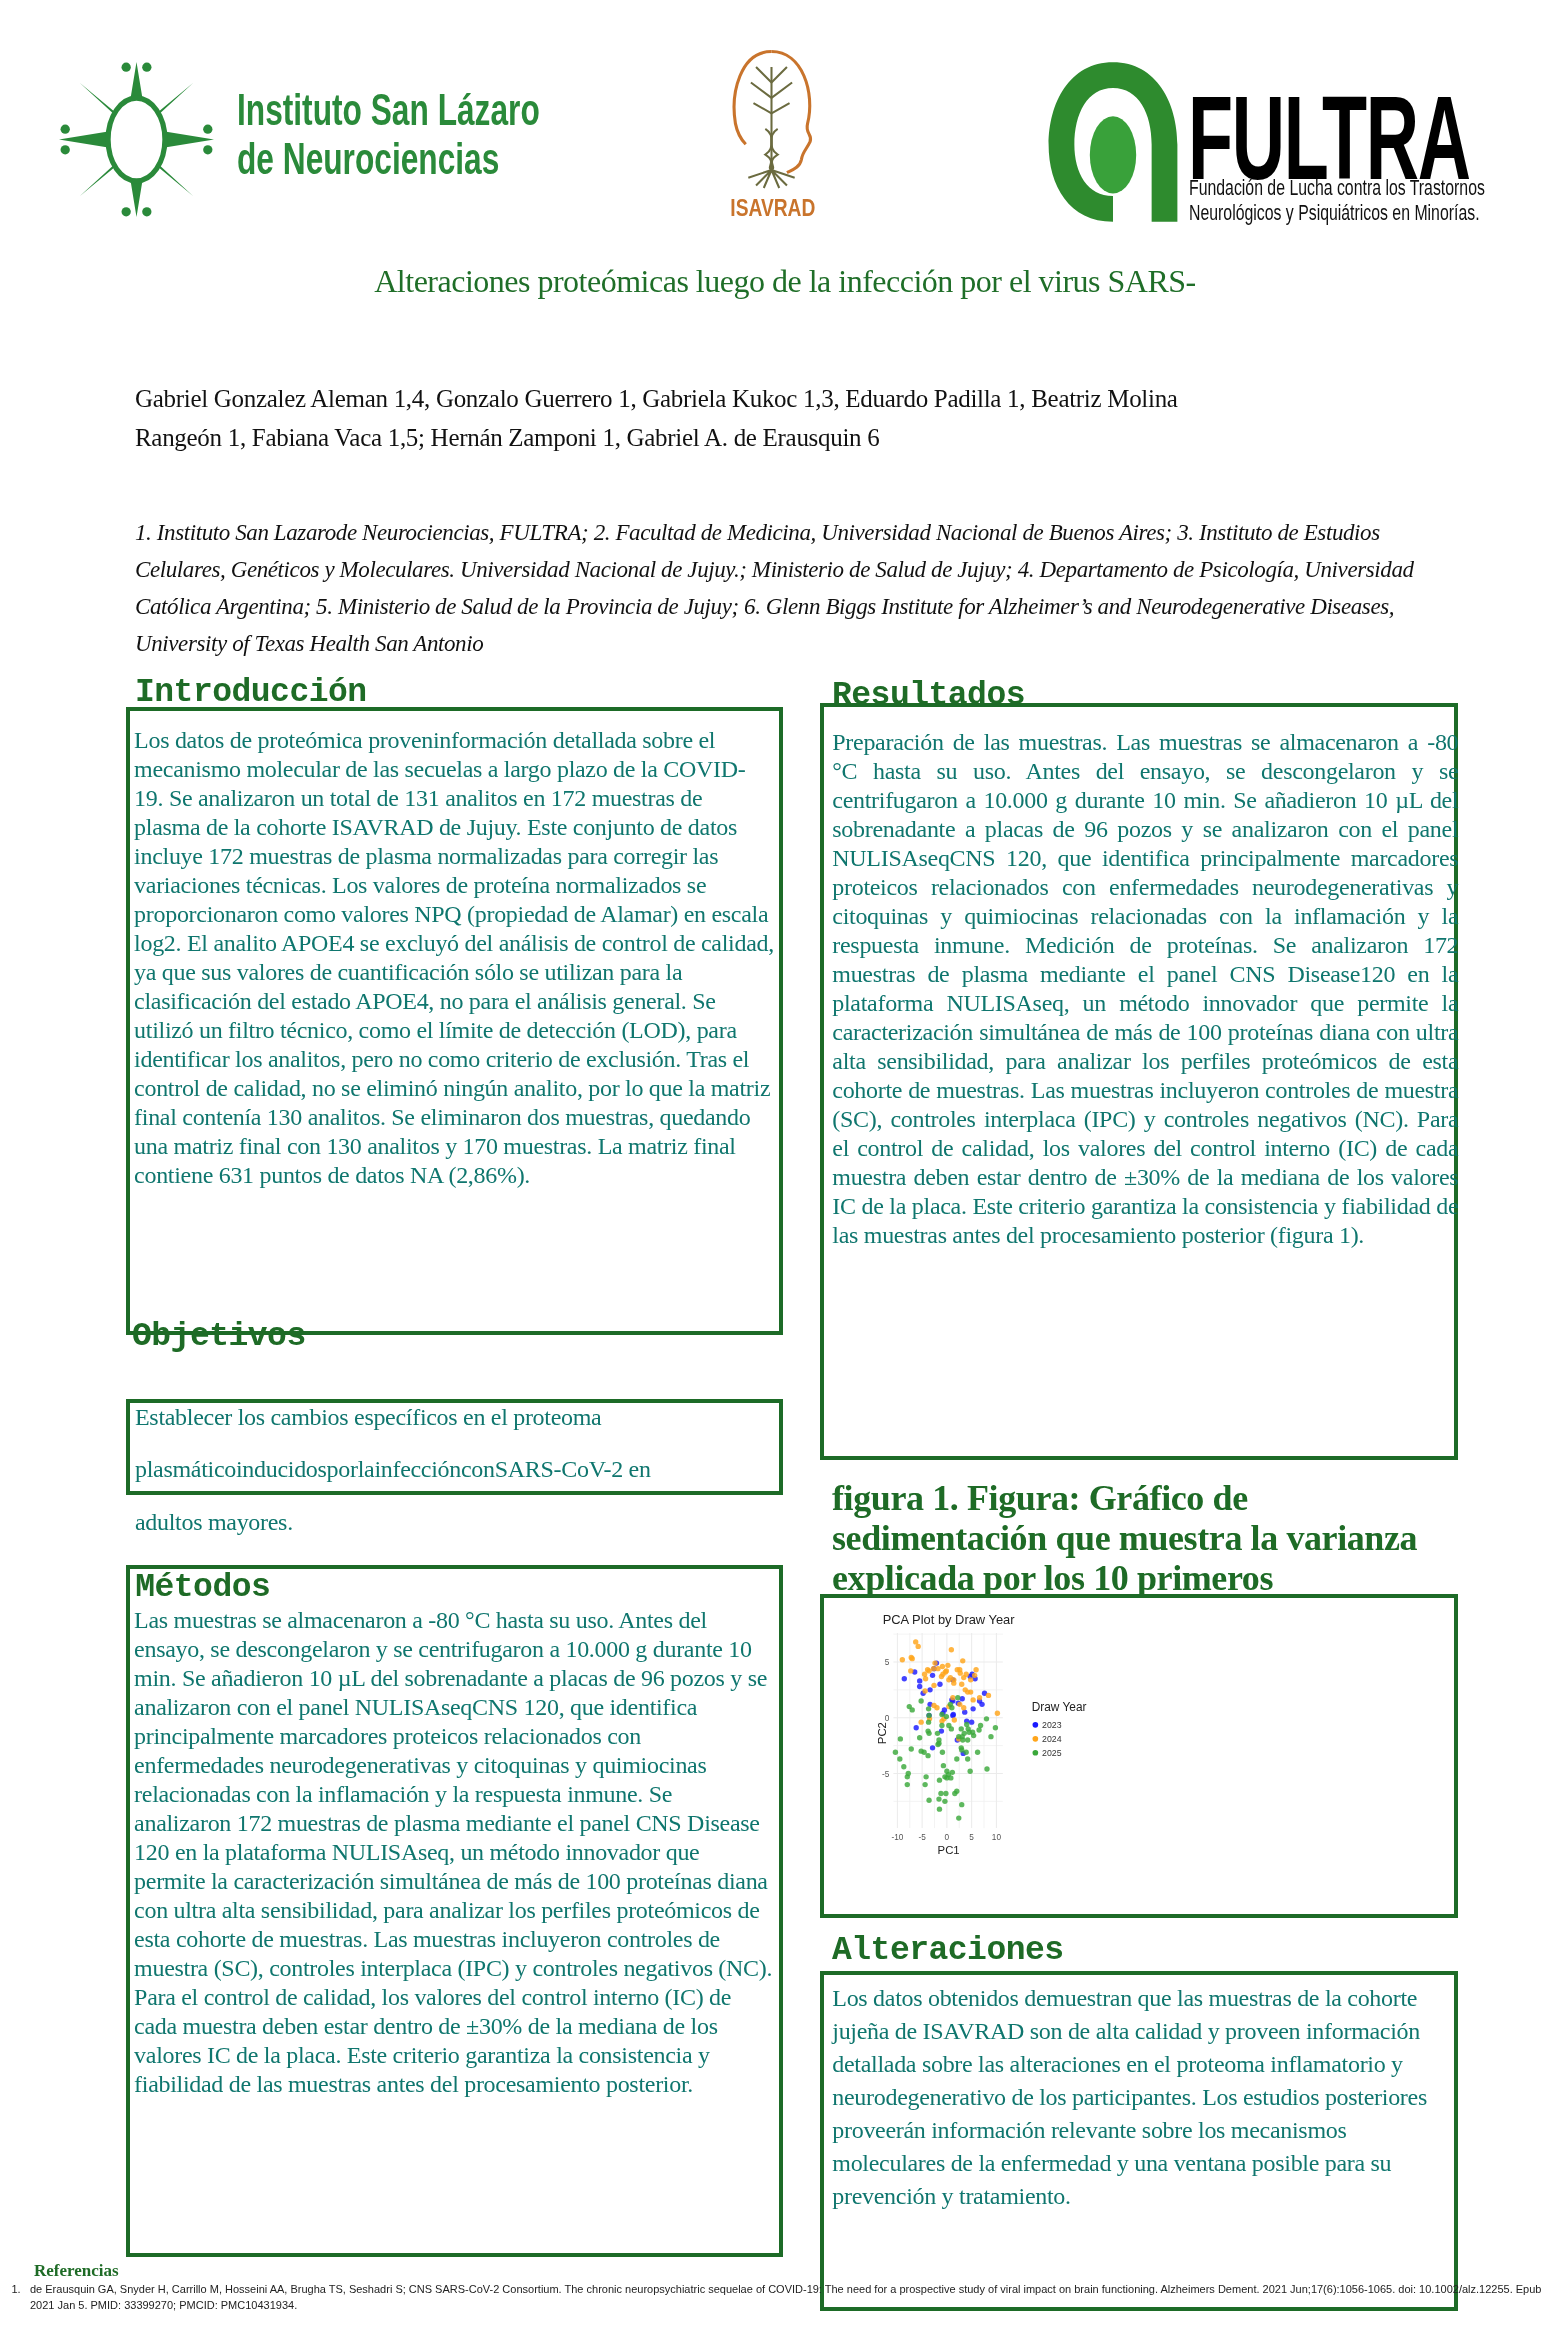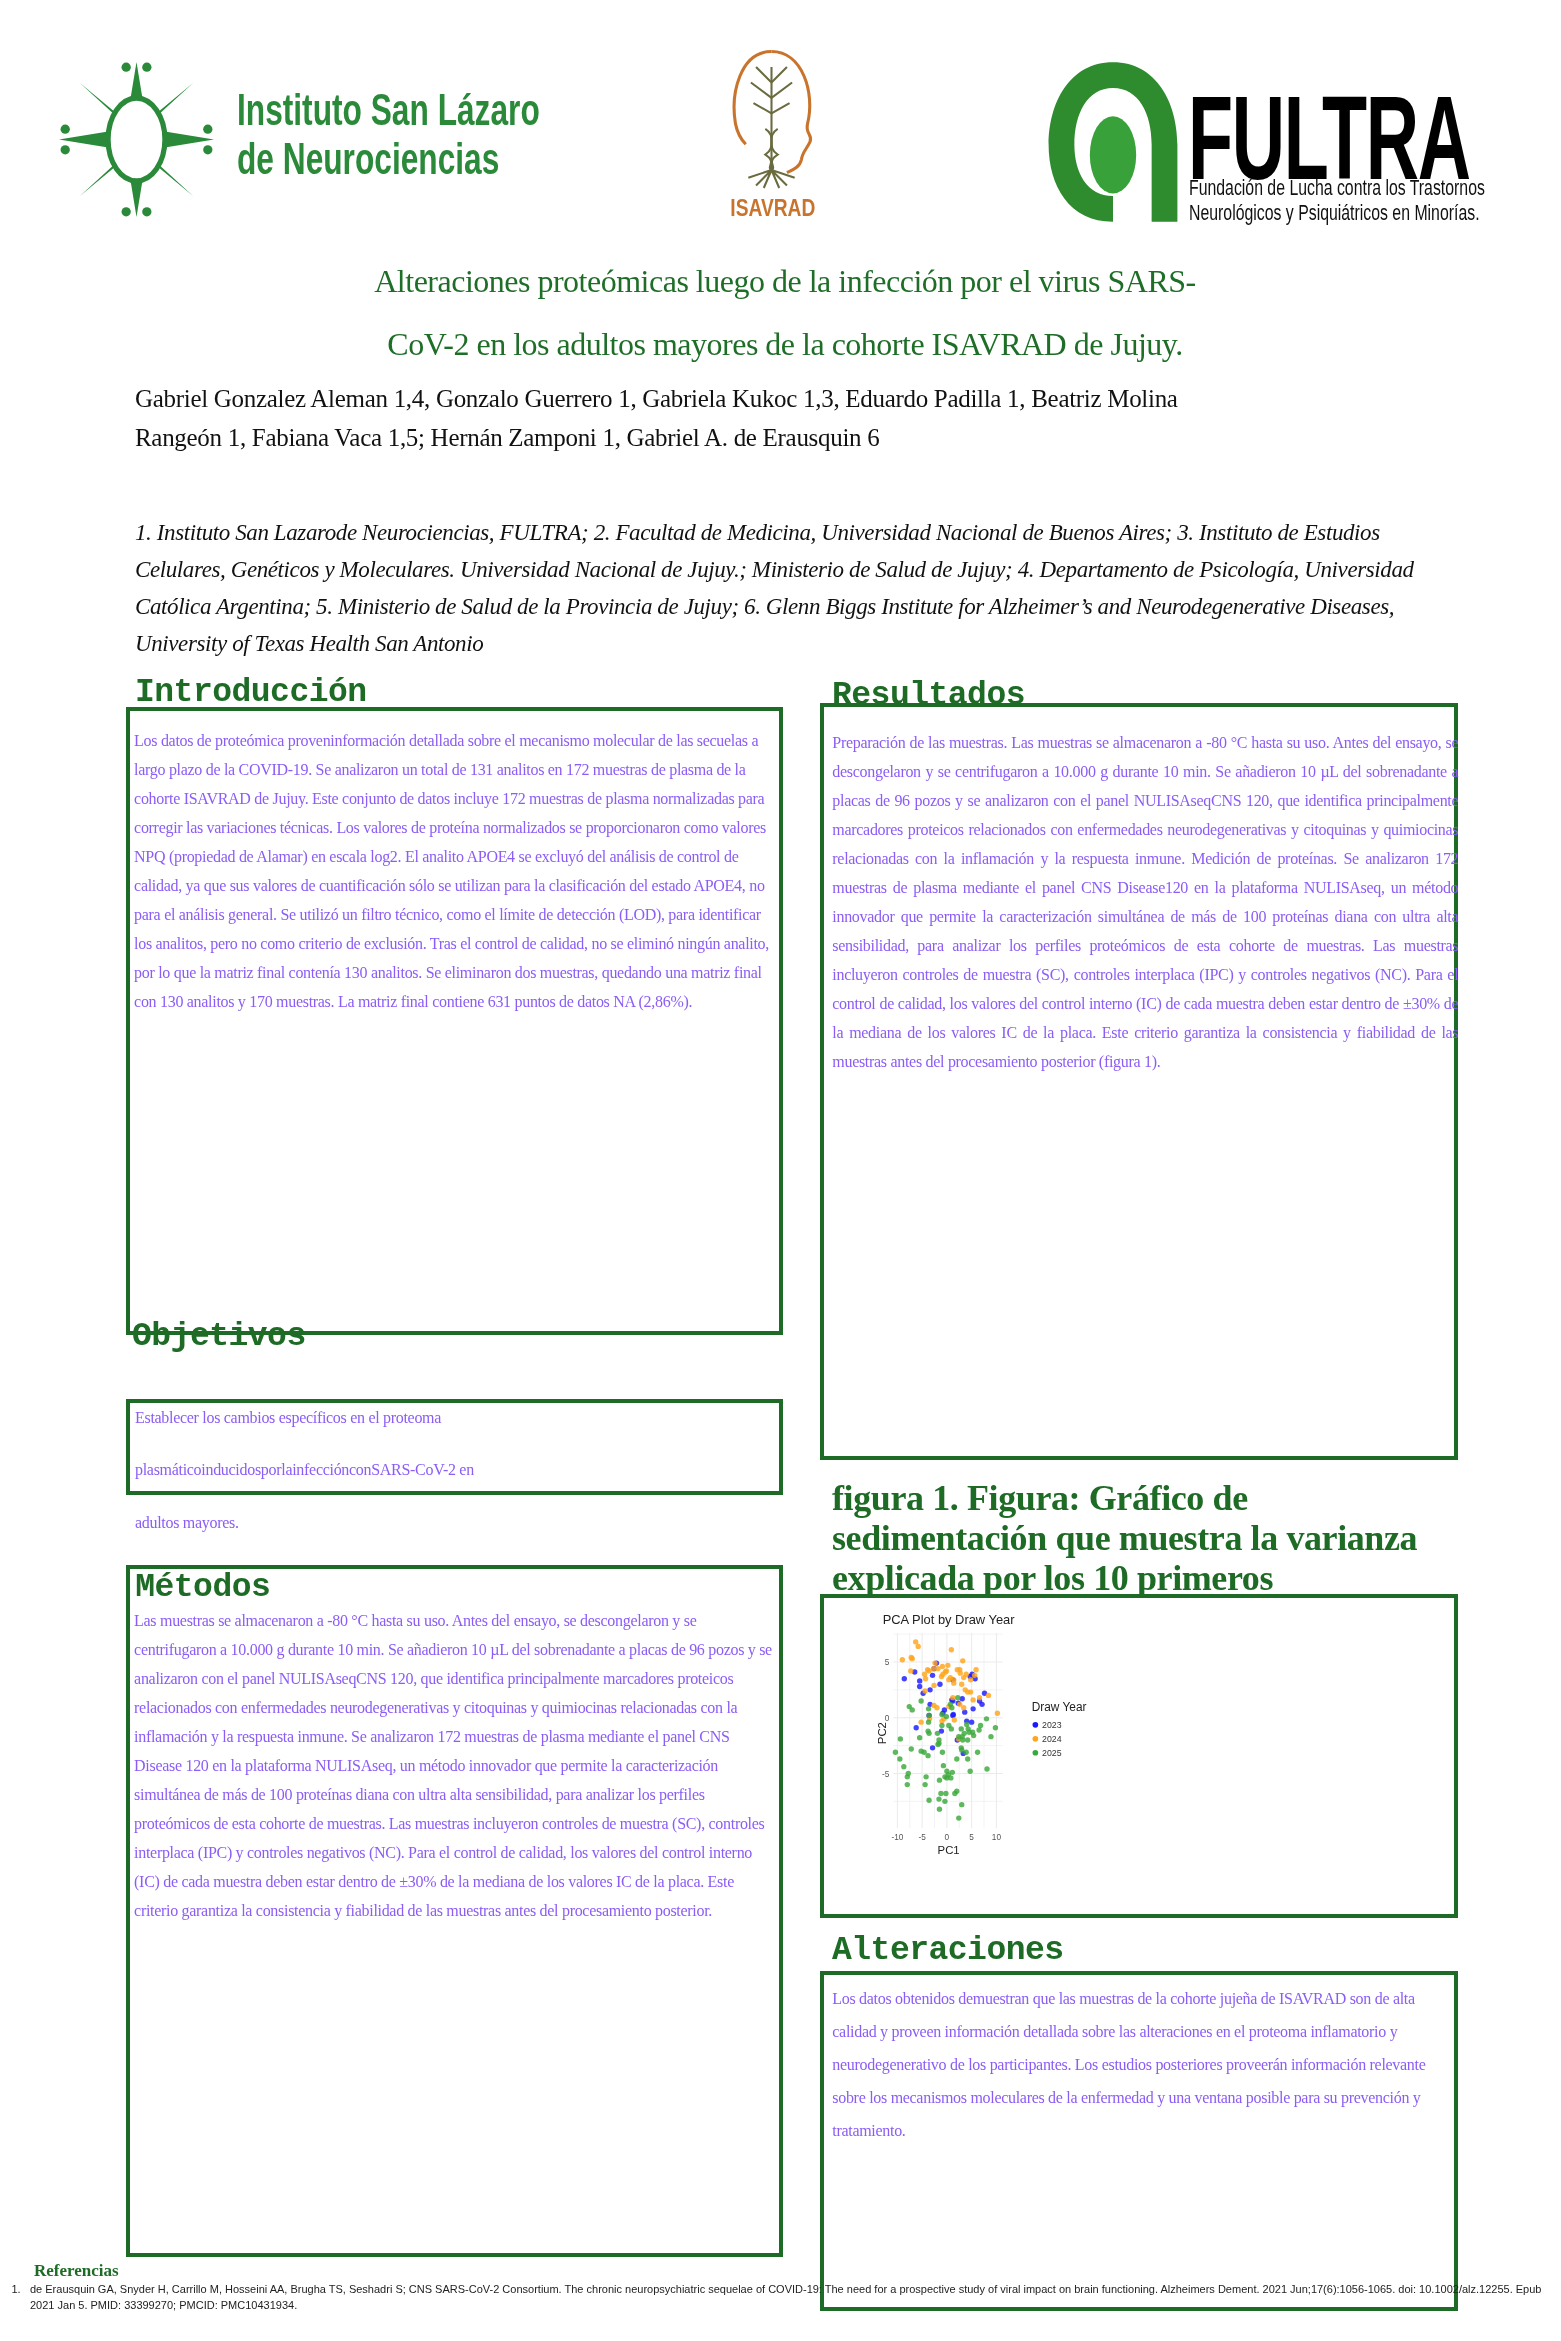--- a/index.html
+++ b/index.html
@@ -1,21 +1,21 @@
 <!DOCTYPE html>
 <html style="font-size:8.3px"><head>
 <meta charset="utf-8">
 <style>
   html, body { margin: 0; padding: 0; background: #ffffff; }
   body { width: 1561px; height: 2342px; position: relative; overflow: hidden;
          font-family: "Liberation Serif", "DejaVu Serif", serif; color: #111; }
   .abs { position: absolute; }
   .box { position: absolute; border: 4.1px solid #1d6b27; box-sizing: border-box; background: #fff; }
   .heading { position: absolute; font-family: Liberation Mono, monospace; color: #1e6b26; font-size: 33px; font-weight: bold; letter-spacing: -0.5px; }
-  .body-text { font-size: 16px; line-height: 29px; font-family: "Liberation Serif", serif; color: #8b5cf6; letter-spacing: -0.3px; }
+  .body-text { font-size: 24px; line-height: 29px; font-family: "Liberation Serif", serif; color: #0f766e; letter-spacing: -0.3px; }
   .justify { text-align: justify; }
 
   
   .logo-isl { position:absolute; left:59px; top:62px; width:516px; height:155px; }
   .logo-isl .name { position:absolute; left:178px; top:23px; font-family:"Liberation Sans", sans-serif; font-weight:bold;
                     color:#2a8a3a; font-size:44px; line-height:49px; transform: scaleX(0.72); transform-origin:left top; white-space:nowrap; }
   .logo-isav { position:absolute; left:720px; top:46px; width:103px; height:176px; }
   .logo-isav .label { position:absolute; left:0; bottom:0; width:103px; text-align:center; font-family:"Liberation Sans", sans-serif;
                       font-weight:bold; font-size:24px; color:#c9742c; transform: scaleX(0.8); }
   .logo-fultra { position:absolute; left:1038px; top:57px; width:496px; height:170px; }
@@ -92,21 +92,20 @@
   </svg>
   <div class="word">FULTRA</div>
   <div class="sub">
     <div>Fundación de Lucha contra los Trastornos</div>
     <div>Neurológicos y Psiquiátricos en Minorías.</div>
   </div>
 </div>
 
 <div class="title">
   <div>Alteraciones proteómicas luego de la infección por el virus SARS-</div>
-  <div>CoV-2 en los adultos mayores de la cohorte ISAVRAD de Jujuy.</div>
 </div>
 
 <div class="authors">
   <div>Gabriel Gonzalez Aleman 1,4, Gonzalo Guerrero 1, Gabriela Kukoc 1,3, Eduardo Padilla 1, Beatriz Molina</div>
   <div>Rangeón 1, Fabiana Vaca 1,5; Hernán Zamponi 1, Gabriel A. de Erausquin 6</div>
 </div>
 
 <div class="affil"> 1. Instituto San Lazarode Neurociencias, FULTRA; 2. Facultad de Medicina, Universidad Nacional de Buenos Aires; 3. Instituto de Estudios Celulares, Genéticos y Moleculares. Universidad Nacional de Jujuy.; Ministerio de Salud de Jujuy; 4. Departamento de Psicología, Universidad Católica Argentina; 5. Ministerio de Salud de la Provincia de Jujuy; 6. Glenn Biggs Institute for Alzheimer’s and Neurodegenerative Diseases, University of Texas Health San Antonio</div>
 
 <div class="heading" style="left:135px; top:674px;">Introducción</div>

